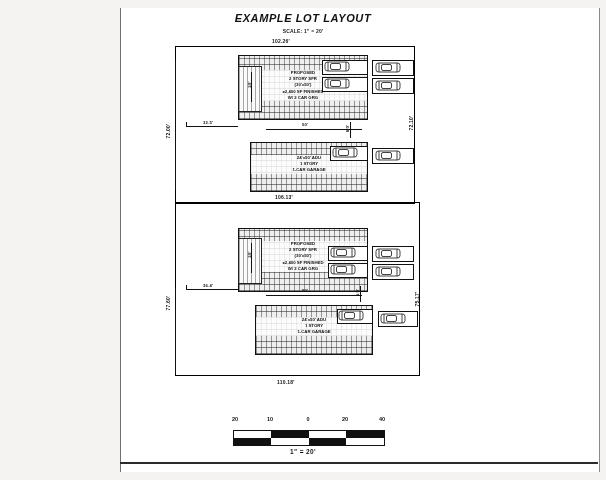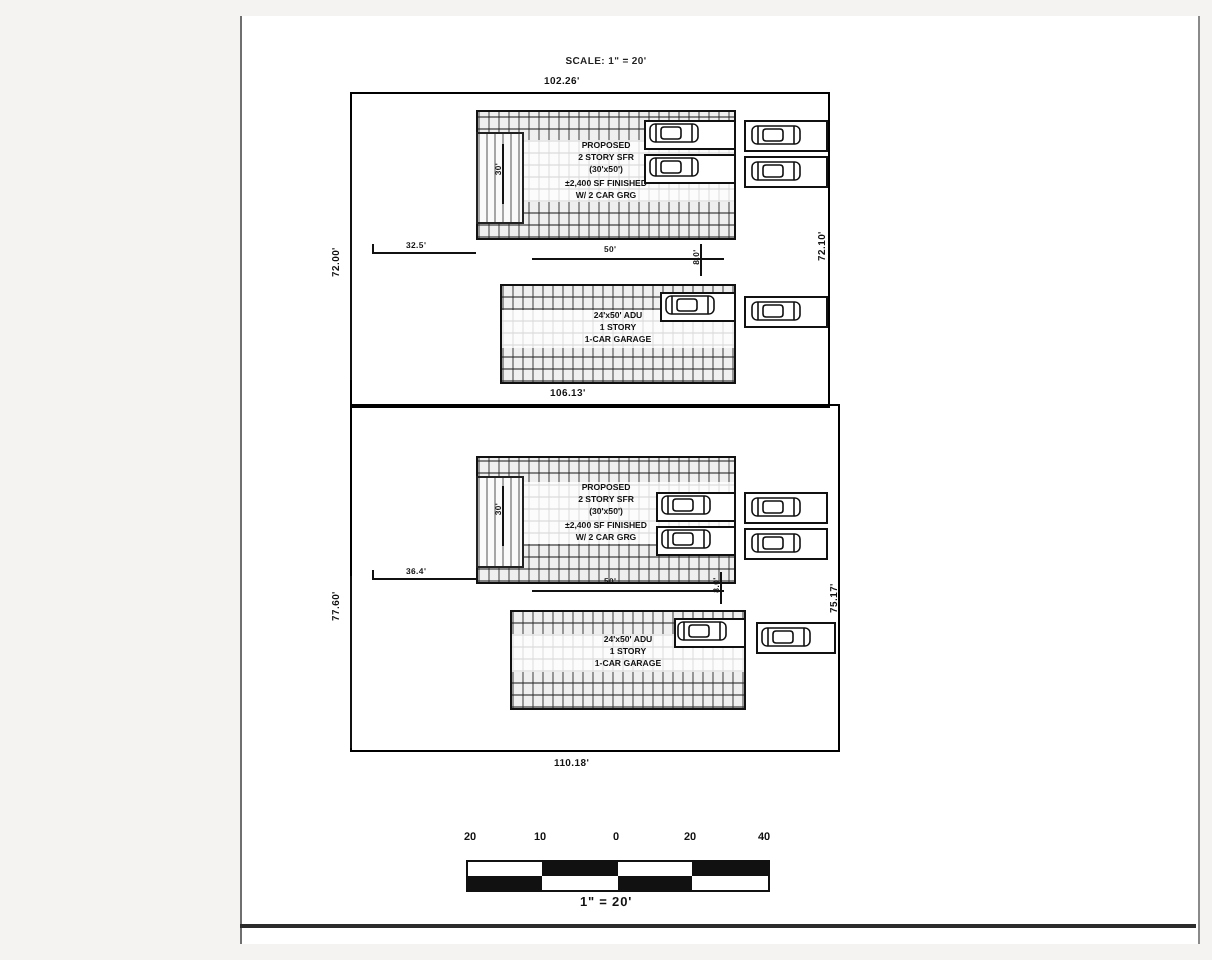--- a/index.html
+++ b/index.html
@@ -111,20 +111,21 @@
 </head>
 <body>
 
 <div id="sheet">
 
   <div class="left-gutter"></div>
   <div class="page-border-top"></div>
   <div class="page"></div>
   <div class="page-bottom-rule"></div>
 
+  <div class="title">EXAMPLE LOT LAYOUT</div>
   <div class="subtitle">SCALE: 1" = 20'</div>
 
   <div class="dim" style="left:272px;top:38px;">102.26'</div>
 
   <div class="lot-outline" style="left:175px;top:46px;width:238px;height:156px;"></div>
   <div class="lot-outline" style="left:175px;top:202px;width:243px;height:172px;"></div>
 
   <div class="bldg" style="left:238px;top:55px;width:128px;height:63px;">
     <div class="bldg-label" style="top:14px;">
       <span>PROPOSED</span>

